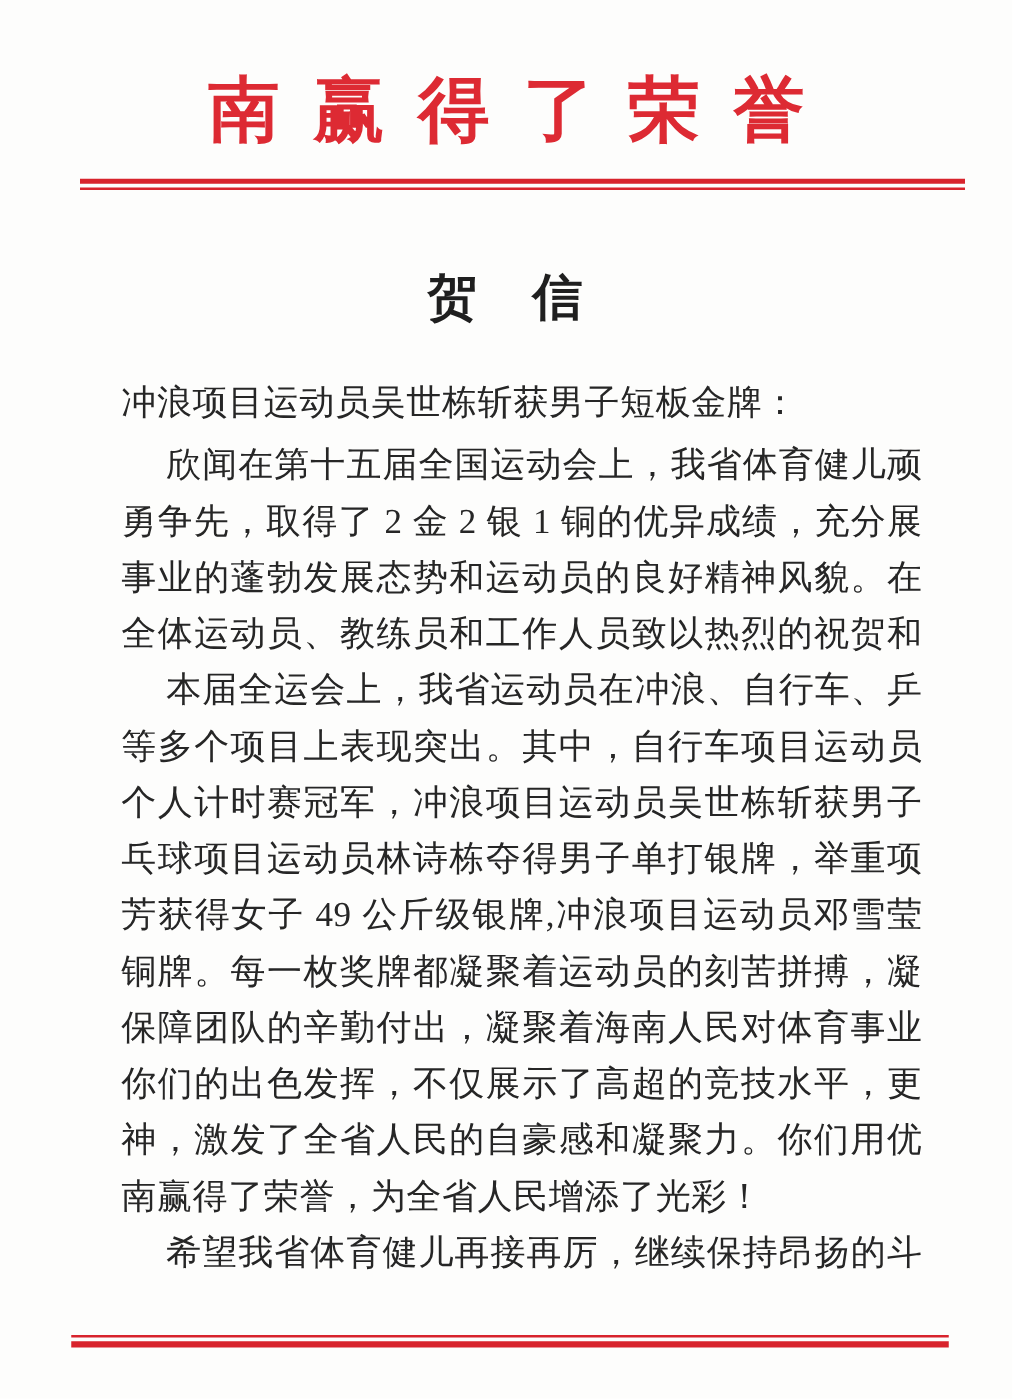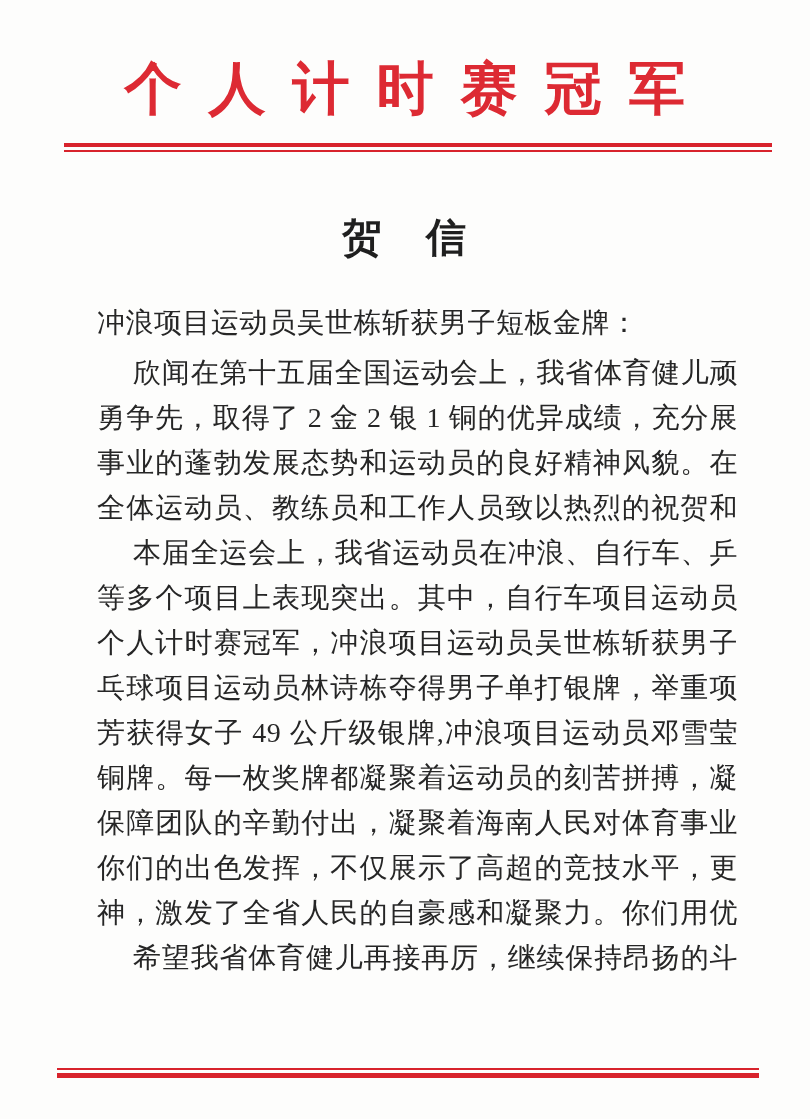--- a/index.html
+++ b/index.html
@@ -100,21 +100,21 @@
     width: 702px;
     height: 5px;
   }
 </style>
 </head>
 <body>
 
 <div class="page">
 
   <div class="letterhead">
-    <span class="org-name" style="color: rgb(221, 42, 51);">个人计时赛冠军</span>
+    <span class="org-name" style="color: rgb(221, 42, 51);">南赢得了荣誉</span>
   </div>
 
   <div class="header-rule-thick" style="background: rgb(216, 35, 44);"></div>
   <div class="header-rule-thin" style="background: rgb(216, 35, 44);"></div>
 
   <div class="letter-title">贺　信</div>
 
   <div class="letter-body">
     <div class="salutation">冲浪项目运动员吴世栋斩获男子短板金牌：</div>
 
@@ -124,19 +124,20 @@
       <div class="line">全体运动员、教练员和工作人员致以热烈的祝贺和诚挚的问候！</div>
       <div class="line indent">本届全运会上，我省运动员在冲浪、自行车、乒乓球、举重</div>
       <div class="line">等多个项目上表现突出。其中，自行车项目运动员张好勇夺女子</div>
       <div class="line">个人计时赛冠军，冲浪项目运动员吴世栋斩获男子短板金牌，乒</div>
       <div class="line">乓球项目运动员林诗栋夺得男子单打银牌，举重项目运动员邓小</div>
       <div class="line">芳获得女子 49 公斤级银牌,冲浪项目运动员邓雪莹取得女子短板</div>
       <div class="line">铜牌。每一枚奖牌都凝聚着运动员的刻苦拼搏，凝聚着教练员和</div>
       <div class="line">保障团队的辛勤付出，凝聚着海南人民对体育事业的热切期望。</div>
       <div class="line">你们的出色发挥，不仅展示了高超的竞技水平，更弘扬了体育精</div>
       <div class="line">神，激发了全省人民的自豪感和凝聚力。你们用优异的成绩为海</div>
+      <div class="line no-stretch">南赢得了荣誉，为全省人民增添了光彩！</div>
       <div class="line indent">希望我省体育健儿再接再厉，继续保持昂扬的斗志和良好的</div>
     </div>
 
   <div class="footer-rule-thin" style="background: rgb(216, 35, 44);"></div>
   <div class="footer-rule-thick" style="background: rgb(216, 35, 44);"></div>
 
 </div>
 
 </body></html>

